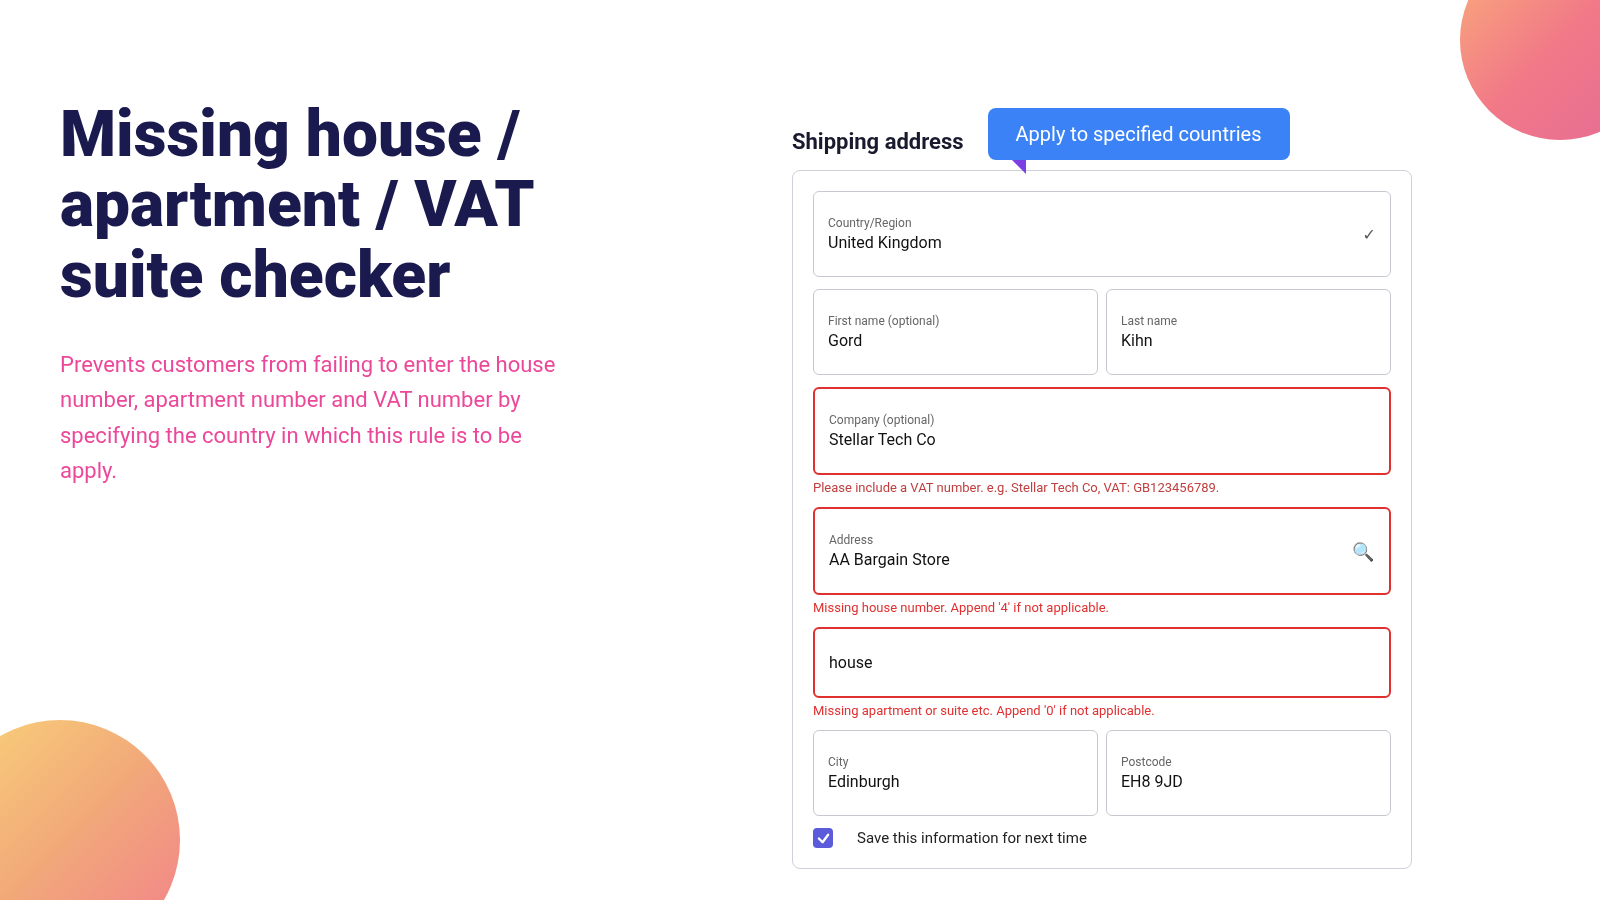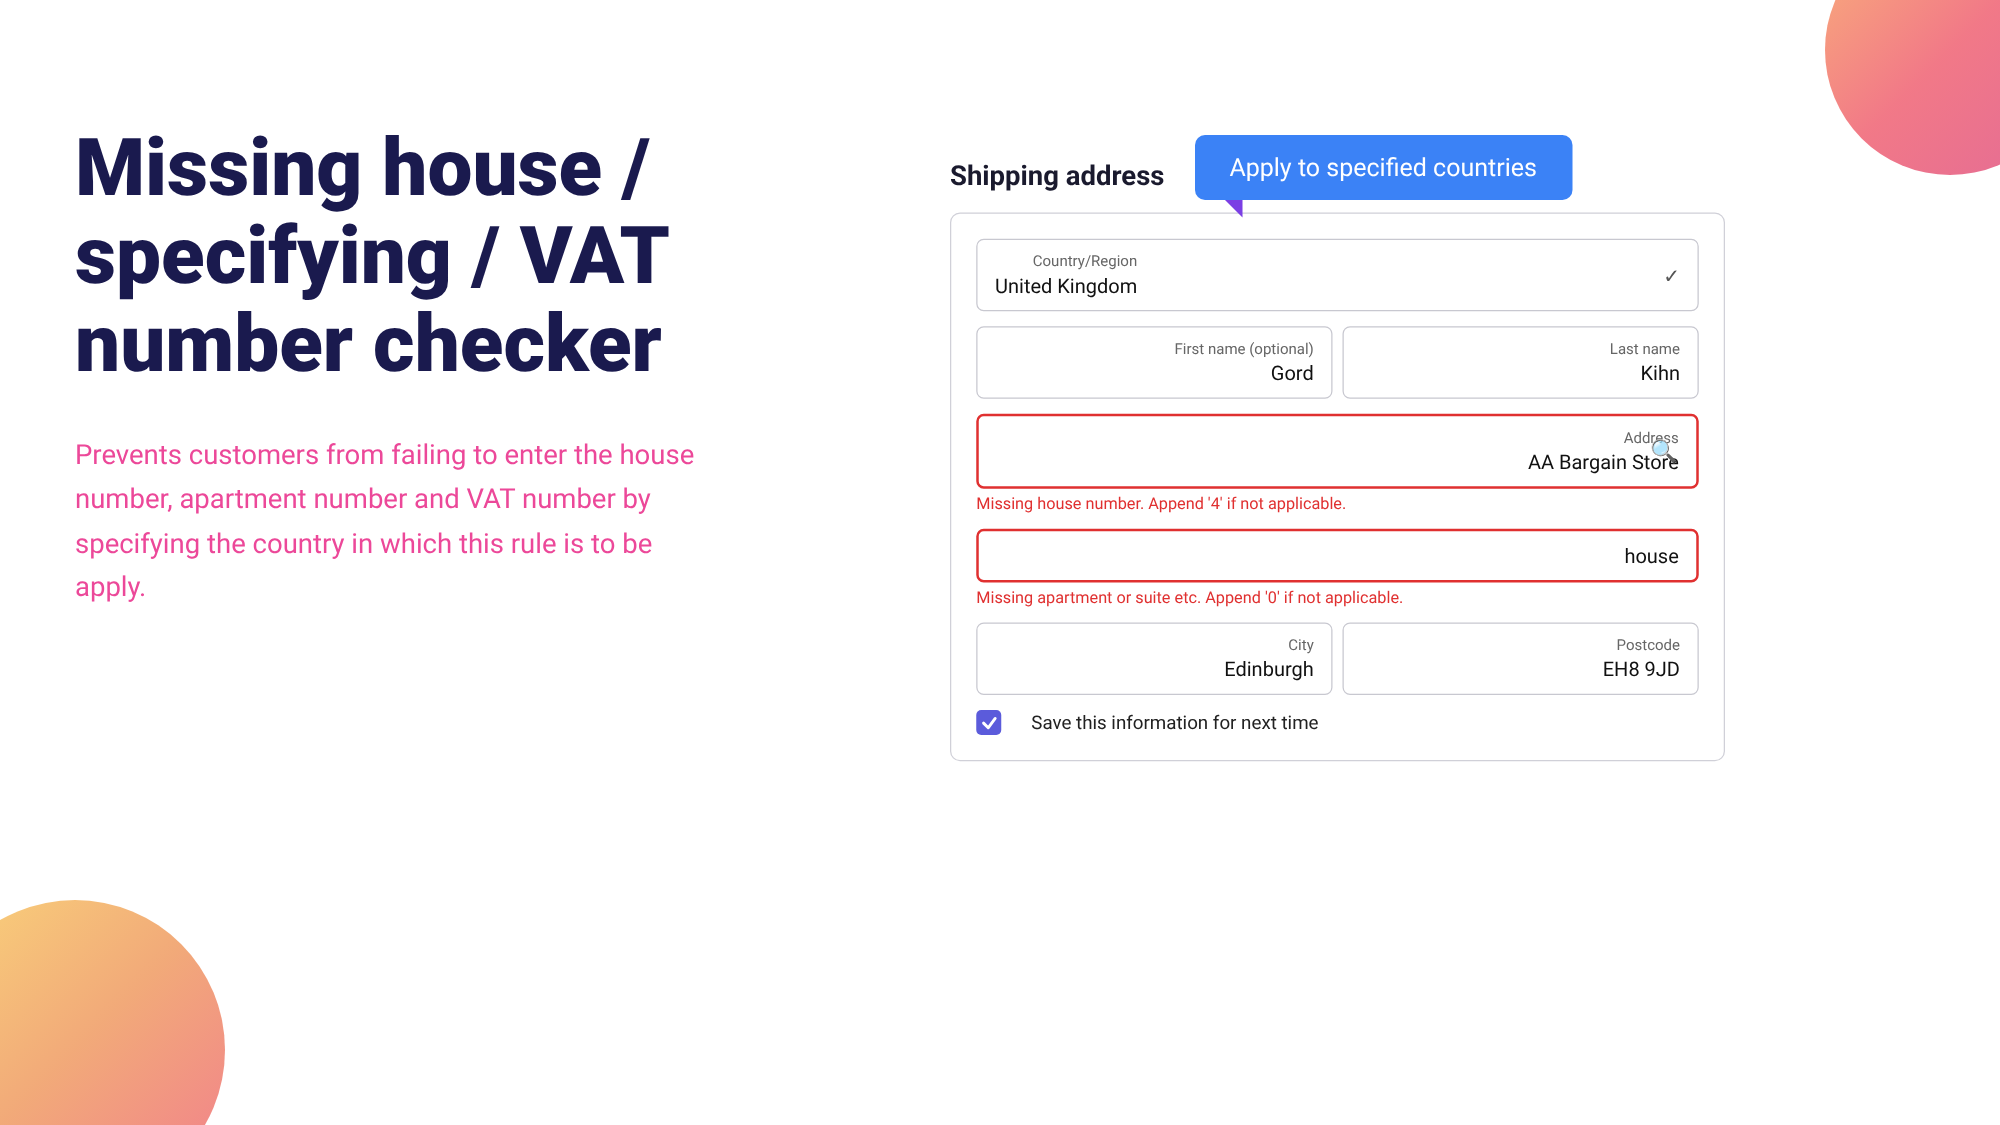--- a/index.html
+++ b/index.html
@@ -55,21 +55,21 @@
     .description {
       font-size: 22px;
       color: #ec4899;
       line-height: 1.6;
       max-width: 520px;
     }
 
     
     .right-panel {
       position: absolute;
-      left: 760px;
+      left: 792px;
       top: 80px;
       width: 620px;
     }
 
     
     .tooltip-wrapper {
       display: flex;
       align-items: flex-end;
       margin-bottom: 0px;
       position: relative;
@@ -127,24 +127,23 @@
     }
 
     .form-row .form-field {
       flex: 1;
       margin-bottom: 0;
     }
 
     .field-box {
       border: 1px solid #c8c8d0;
       border-radius: 6px;
-      padding: 10px 14px;
+      padding: 24px 14px;
       position: relative;
       background: #ffffff;
-      text-align: right;
     }
 
     .field-box.error {
       border-color: #e03030;
       border-width: 2px;
     }
 
     .field-label {
       font-size: 12px;
       color: #666;
@@ -238,21 +237,21 @@
       color: #222;
     }
   </style>
 </head>
 <body>
 
 <div class="deco-top-right"></div>
 <div class="deco-bottom-left"></div>
 
 <div class="left-panel">
-  <h1 class="main-title">Missing house / specifying / VAT number checker</h1>
+  <h1 class="main-title">Missing house / apartment / VAT suite checker</h1>
   <p class="description">Prevents customers from failing to enter the house number, apartment number and VAT number by specifying the country in which this rule is to be apply.</p>
 </div>
 
 <div class="right-panel">
 
   <div class="tooltip-wrapper">
     <span class="shipping-label">Shipping address</span>
     <div class="tooltip-bubble">
       <span>Apply to specified countries</span>
     </div>
@@ -278,20 +277,27 @@
         </div>
       </div>
       <div class="form-field">
         <div class="field-box">
           <div class="field-label">Last name</div>
           <div class="field-value">Kihn</div>
         </div>
       </div>
     </div>
 
+    <div class="form-field">
+      <div class="field-box error">
+        <div class="field-label">Company (optional)</div>
+        <div class="field-value">Stellar Tech Co</div>
+      </div>
+      <div class="vat-message">Please include a VAT number. e.g. Stellar Tech Co, VAT: GB123456789.</div>
+    </div>
 
     <div class="form-field">
       <div class="field-box error field-box-with-icon">
         <div class="field-label">Address</div>
         <div class="field-value">AA Bargain Store</div>
         <span class="search-icon">🔍</span>
       </div>
       <div class="error-message">Missing house number. Append '4' if not applicable.</div>
     </div>
 

